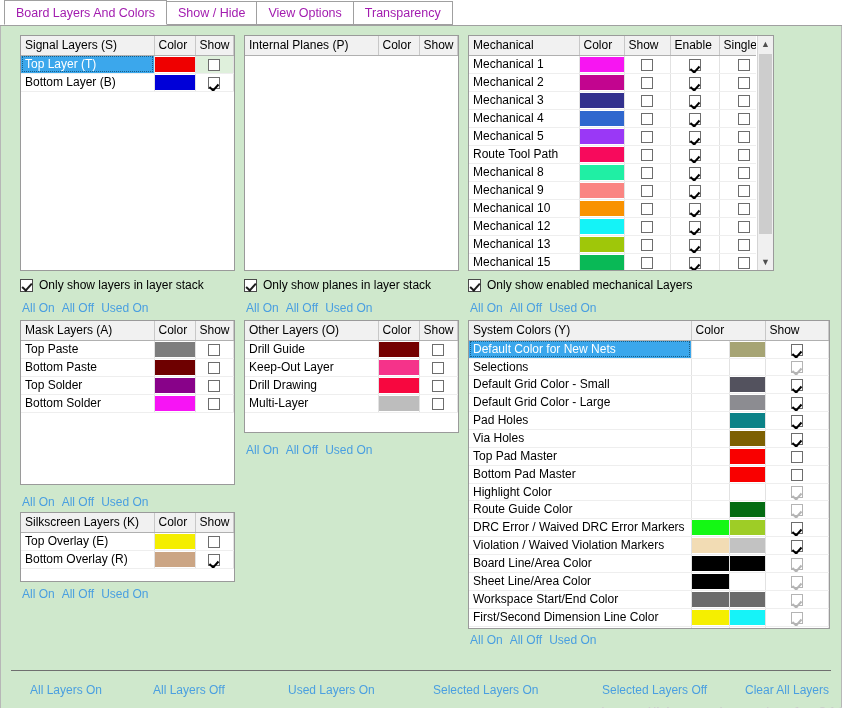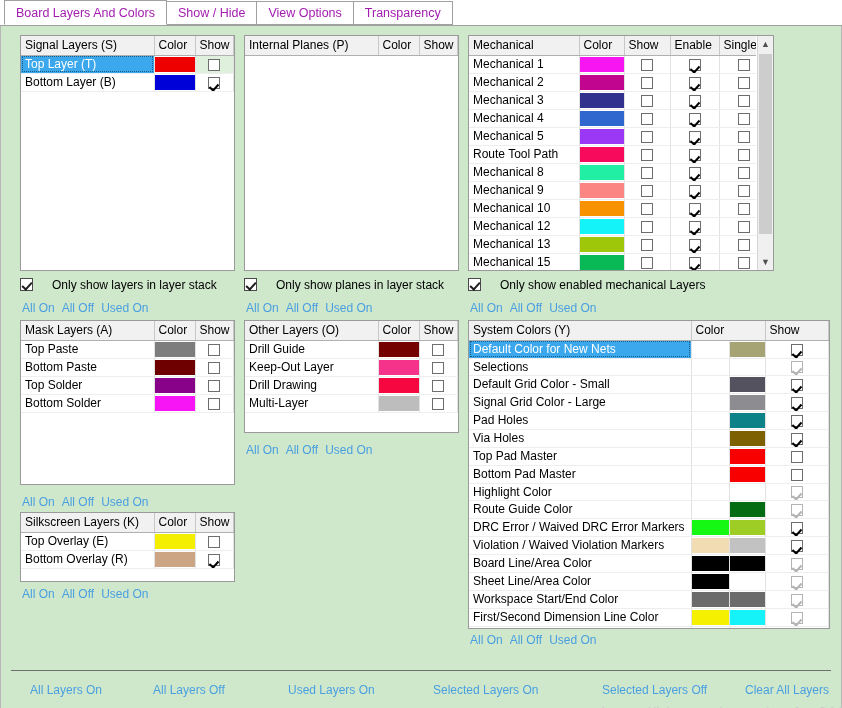--- a/index.html
+++ b/index.html
@@ -101,21 +101,21 @@
   }
   .cb.on::after{
     content:"";position:absolute;left:2px;top:4px;
     width:4px;height:7px;border:solid #000;border-width:0 2px 2px 0;
     transform:rotate(42deg);
   }
   .cb.dim{border-color:#b4b4b4;}
   .cb.dim.on::after{border-color:#b4b4b4;}
 
   
-  .optrow{position:absolute;font-size:12px;white-space:nowrap;display:flex;align-items:flex-start;gap:19px;}
+  .optrow{position:absolute;font-size:12px;white-space:nowrap;display:flex;align-items:flex-end;gap:6px;}
   .optrow .cb2{
     width:13px;height:13px;border:1px solid #4a4a4a;background:#fff;
     box-sizing:border-box;position:relative;flex:0 0 auto;
   }
   .optrow .cb2::after{
     content:"";position:absolute;left:3px;top:1px;
     width:4px;height:8px;border:solid #1d1d1d;border-width:0 2px 2px 0;
     transform:rotate(42deg);
   }
 
@@ -575,21 +575,21 @@
             </tr>
             <tr class="">
               <td class="name">Default Grid Color - Small</td>
               <td class="swatchcell"></td>
               <td class="swatchcell">
                 <span class="swatch" style="background:#53525e"></span>
               </td>
               <td class="ctr"><span class="cb on"></span></td>
             </tr>
             <tr class="">
-              <td class="name">Signal Grid Color - Large</td>
+              <td class="name">Default Grid Color - Large</td>
               <td class="swatchcell"></td>
               <td class="swatchcell">
                 <span class="swatch" style="background:#8c8c91"></span>
               </td>
               <td class="ctr"><span class="cb on"></span></td>
             </tr>
             <tr class="">
               <td class="name">Pad Holes</td>
               <td class="swatchcell"></td>
               <td class="swatchcell">

